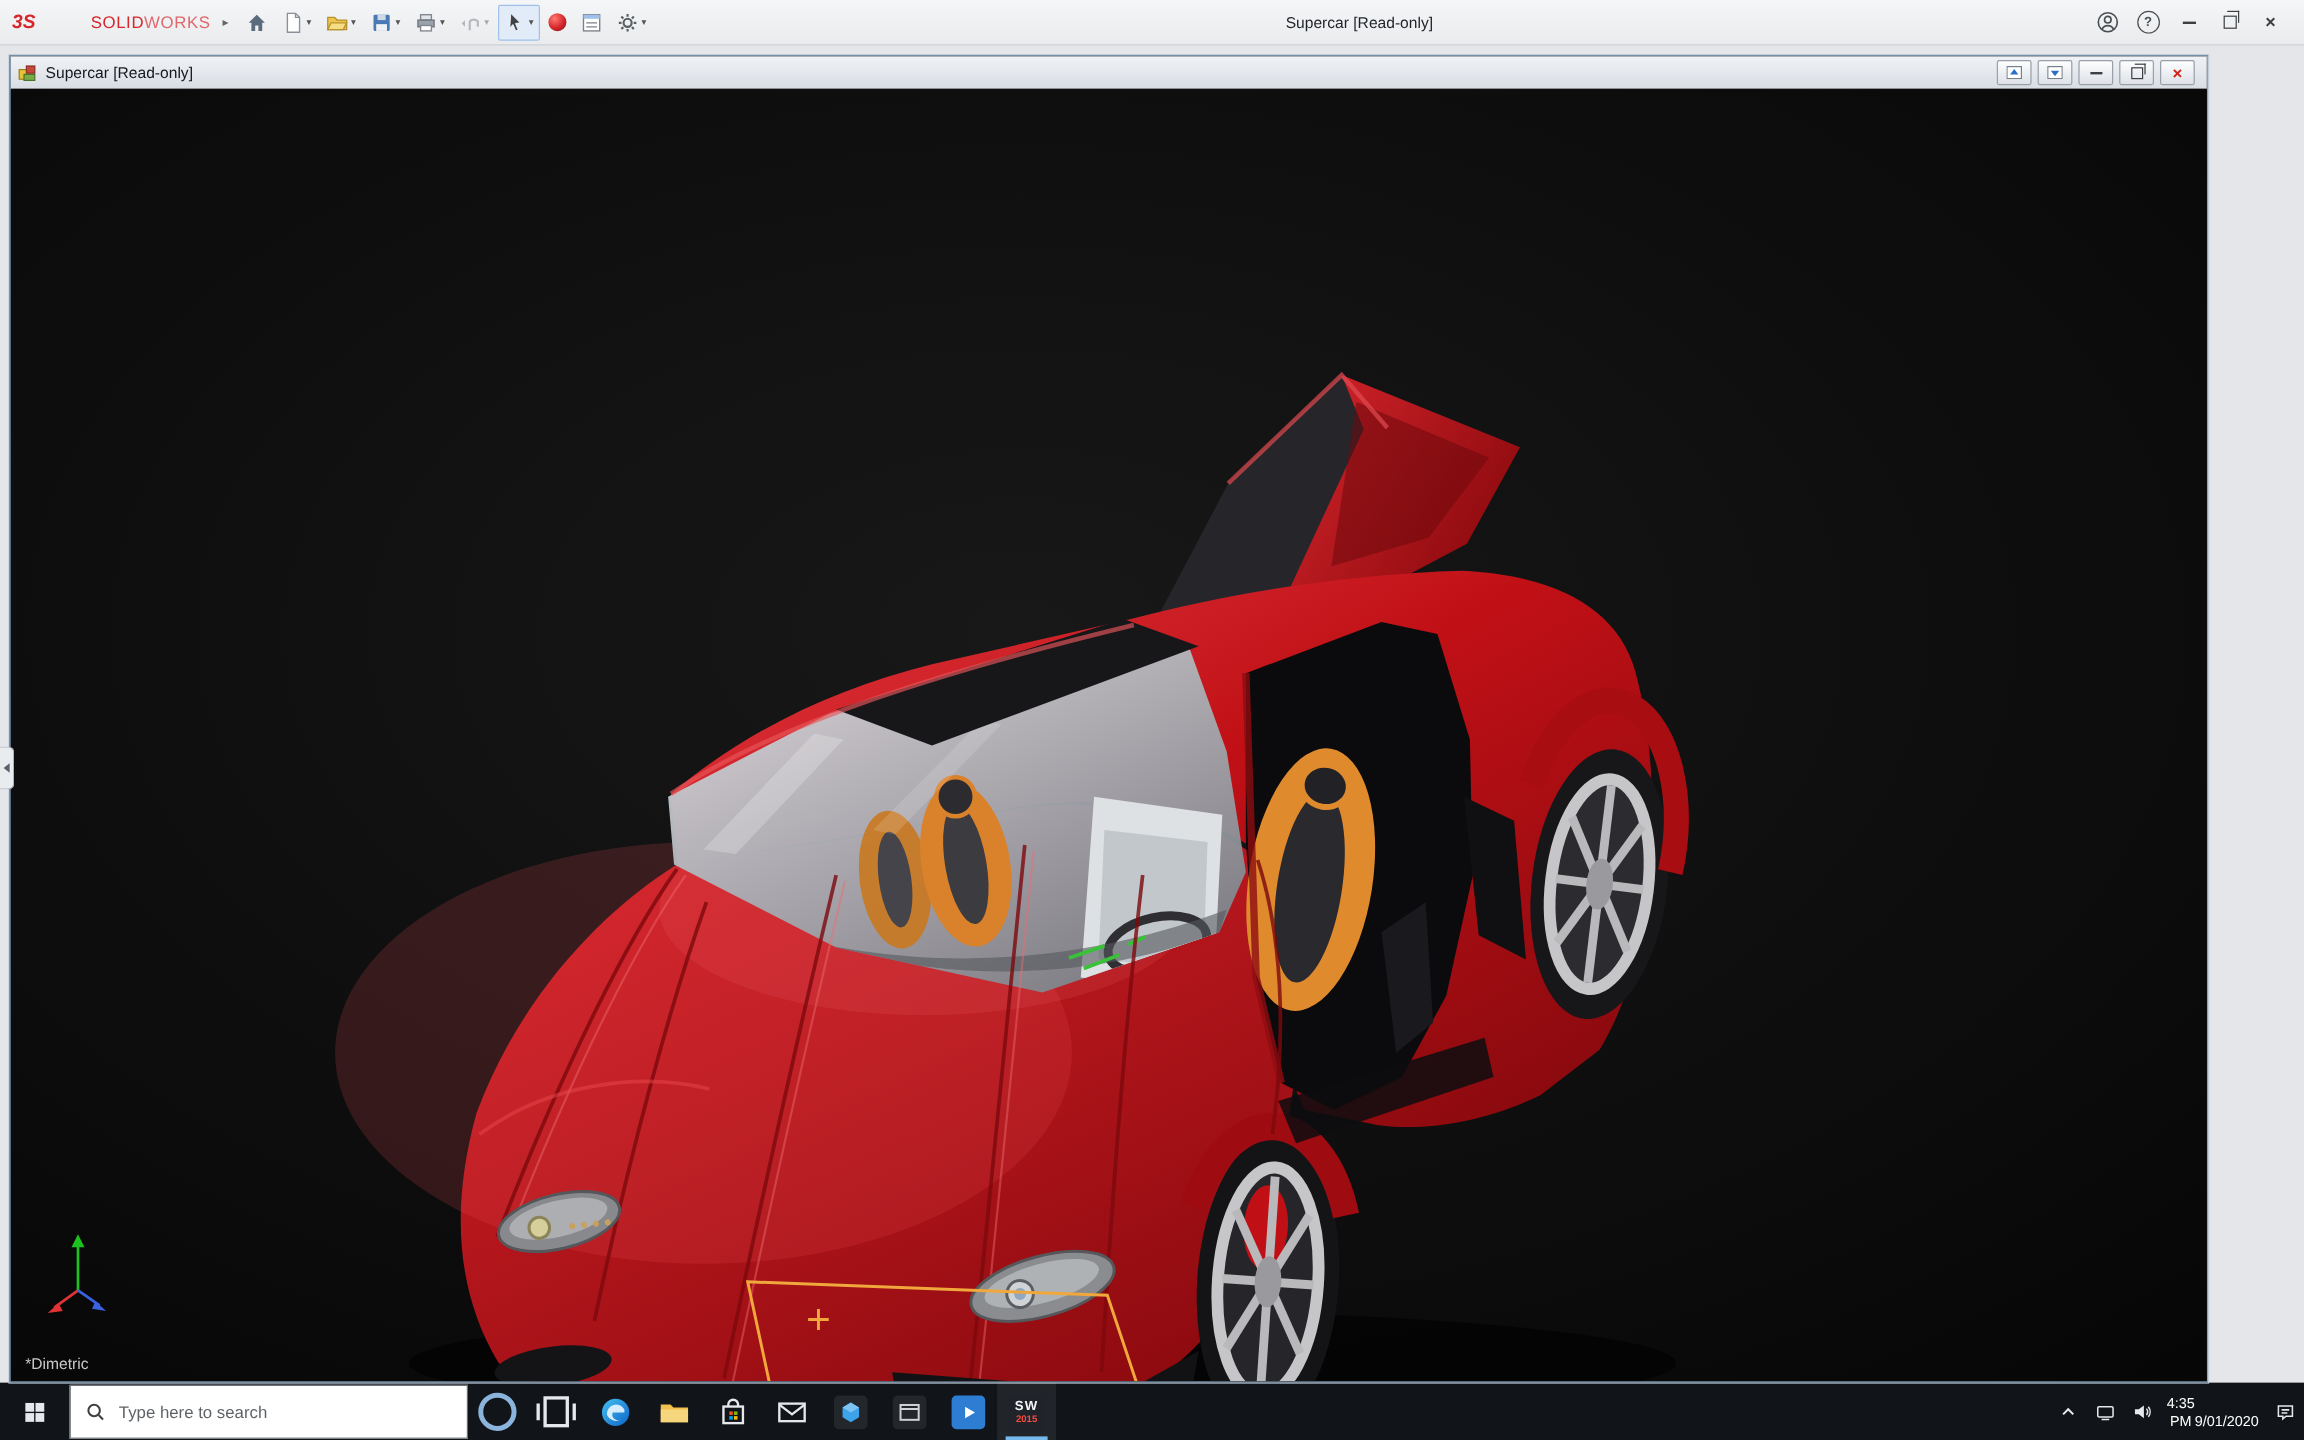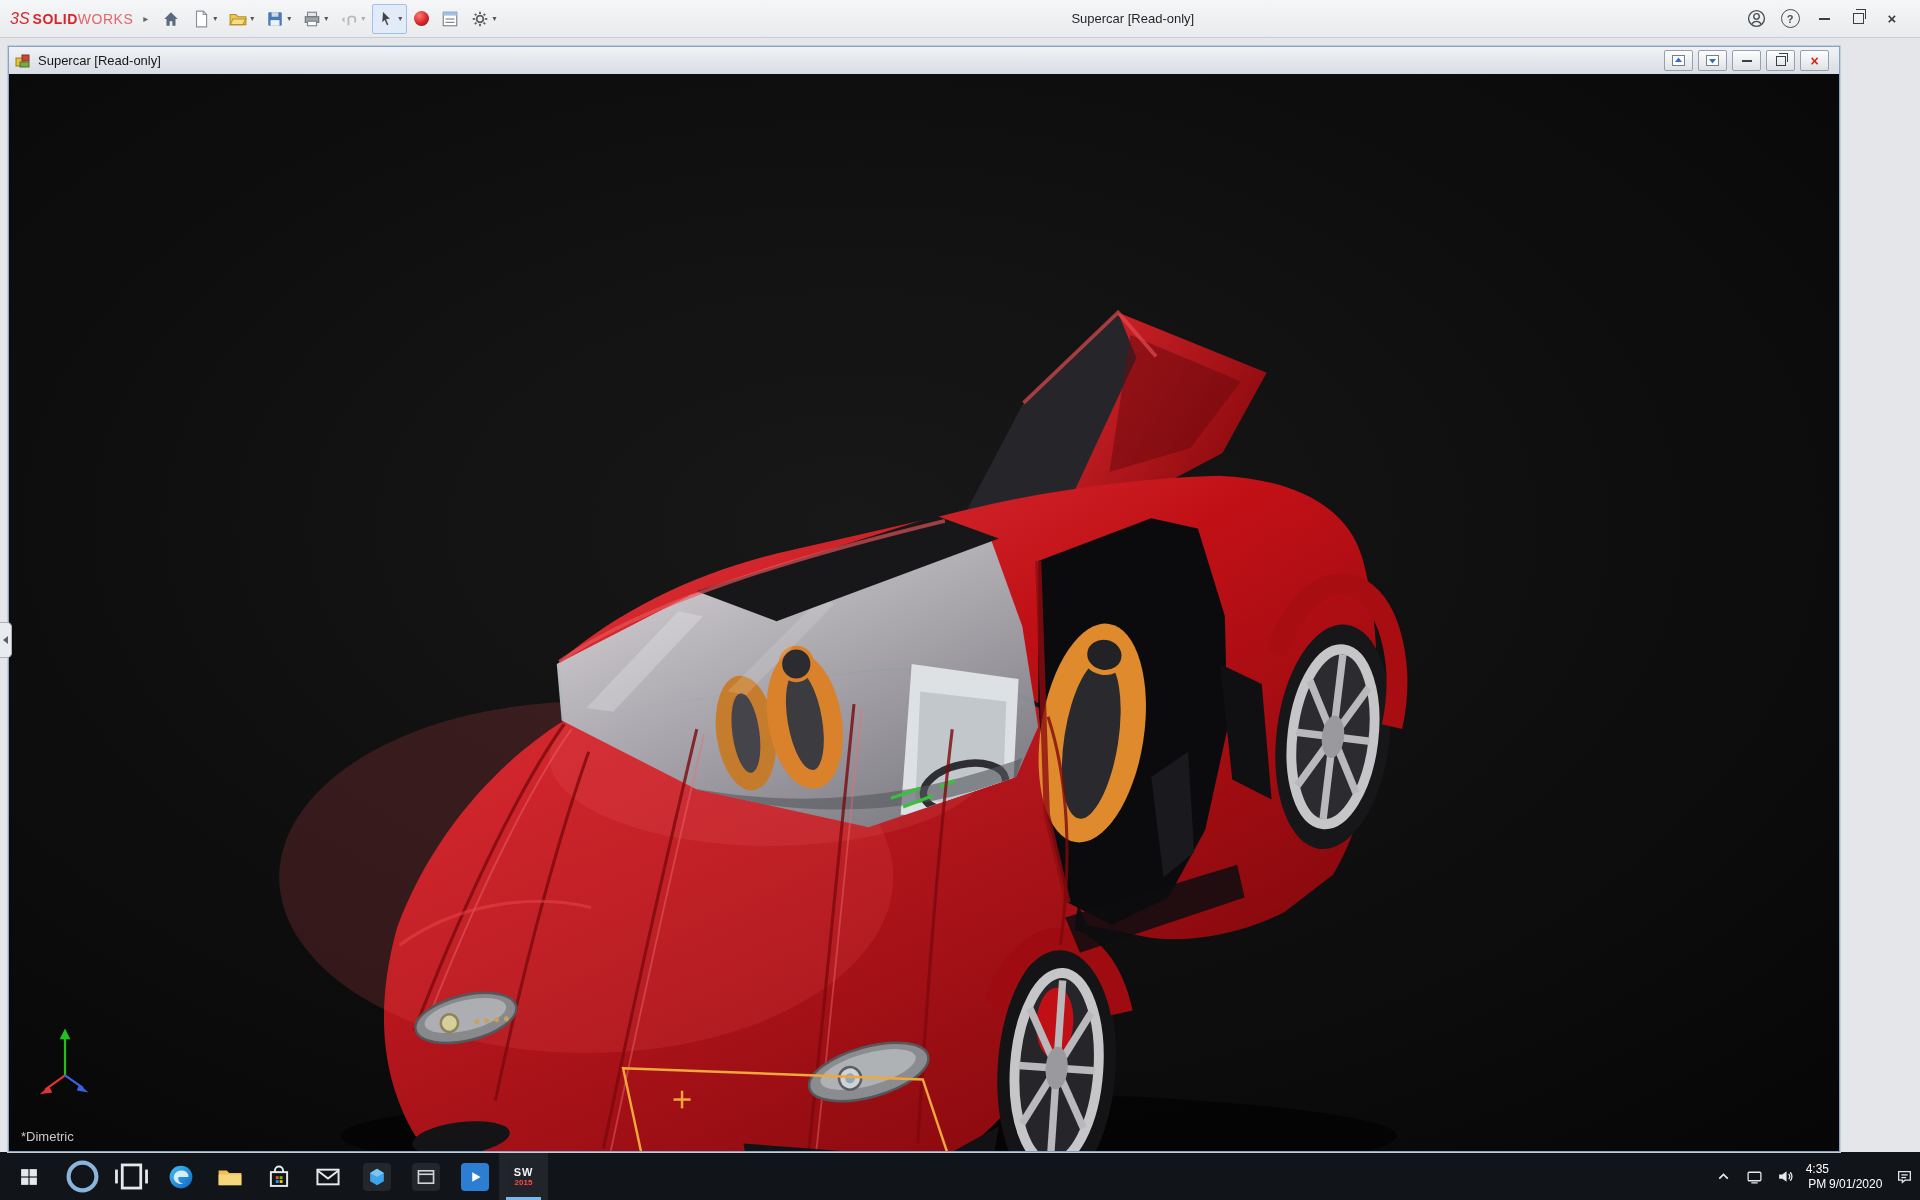--- a/index.html
+++ b/index.html
@@ -2,22 +2,22 @@
 <html><head>
 <meta charset="utf-8">
 <style>
   html,body{margin:0;padding:0;}
   body{width:1920px;height:1200px;overflow:hidden;background:#e4e6e9;
        font-family:"Liberation Sans",sans-serif;color:#1f2328;}
   
   .titlebar{height:37px;background:linear-gradient(#f5f6f7,#e9ebed);border-bottom:1px solid #c9cdd2;
             display:flex;align-items:center;position:relative;}
   .brand{display:flex;align-items:baseline;margin:0 8px 0 10px;white-space:nowrap;}
-  .brand .mark{font-weight:normal;font-style:italic;color:#d6262c;font-size:16px;margin-right:3px;}
-  .brand .solid{font-weight:bold;color:#d6262c;font-size:14px;letter-spacing:.5px;}
+  .brand .mark{font-weight:bold;font-style:italic;color:#d6262c;font-size:16px;margin-right:3px;}
+  .brand .solid{font-weight:normal;color:#d6262c;font-size:14px;letter-spacing:.5px;margin-left:43px;}
   .brand .works{color:#e0686c;font-size:14px;letter-spacing:.5px;}
   .flyout{font-size:10px;color:#666;margin:0 8px 0 2px;}
   .tb{display:flex;align-items:center;height:28px;padding:0 4px;margin:0 1px;border:1px solid transparent;border-radius:2px;background:transparent;cursor:default;}
   .tb svg{width:18px;height:18px;}
   .tb .caret{font-size:8px;color:#555;margin-left:3px;}
   .tb.active{background:#e2ecf9;border-color:#9fc0e8;}
   .tb.disabled{opacity:.45;}
   .redorb{width:15px;height:15px;border-radius:50%;display:inline-block;
           background:radial-gradient(circle at 35% 30%, #ff7a70, #d6262c 55%, #7d1013);}
   .title-center{position:absolute;left:59%;transform:translateX(-50%);font-size:13px;color:#1f2328;white-space:nowrap;}
@@ -408,20 +408,27 @@
 
   <footer class="taskbar">
     <button class="tkbtn start">
       <svg viewBox="0 0 16 16">
           <rect x="1" y="1" width="6.5" height="6.5" fill="#e6e9ec"></rect>
           <rect x="8.5" y="1" width="6.5" height="6.5" fill="#e6e9ec"></rect>
           <rect x="1" y="8.5" width="6.5" height="6.5" fill="#e6e9ec"></rect>
           <rect x="8.5" y="8.5" width="6.5" height="6.5" fill="#e6e9ec"></rect>
         </svg>
     </button>
+    <div class="searchbox">
+      <svg viewBox="0 0 16 16" fill="none" stroke="#3c4043" stroke-width="1.6">
+          <circle cx="7" cy="7" r="4.5"></circle>
+          <line x1="10.5" y1="10.5" x2="14" y2="14"></line>
+        </svg>
+      <input placeholder="Type here to search" style="">
+    </div>
     <button class="tkbtn">
       <svg viewBox="0 0 16 16" fill="none">
           <circle cx="8" cy="8" r="6" stroke="#8ab4dc" stroke-width="1.8"></circle>
         </svg>
     </button>
     <button class="tkbtn">
       <svg viewBox="0 0 16 16" fill="none" stroke="#e6e9ec" stroke-width="1.2">
           <rect x="4" y="3" width="8" height="10"></rect>
           <line x1="1.5" y1="5" x2="1.5" y2="11"></line>
           <line x1="14.5" y1="5" x2="14.5" y2="11"></line>

